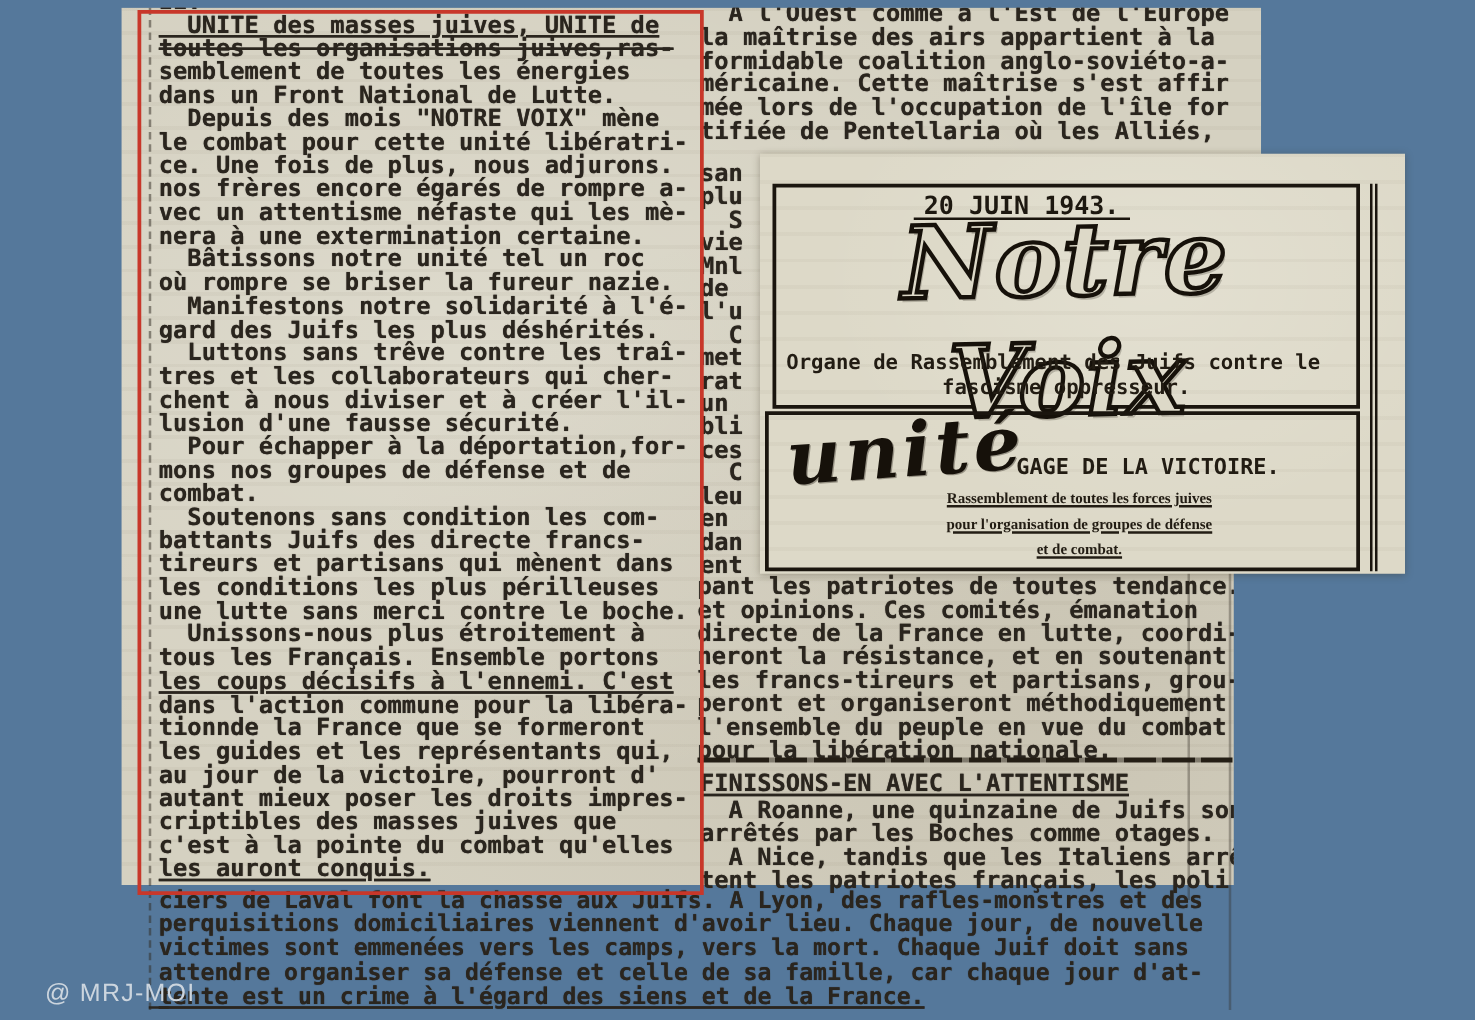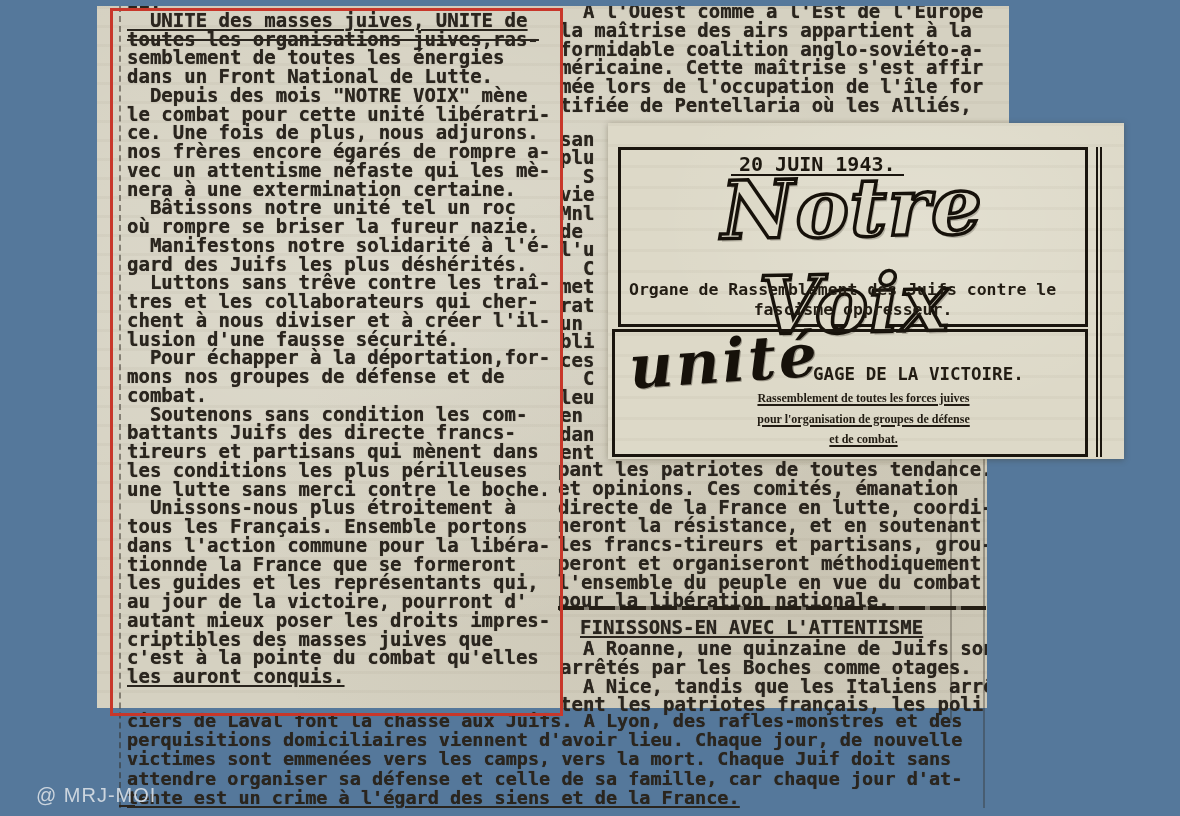--- a/index.html
+++ b/index.html
@@ -111,20 +111,21 @@
       <div class="tl">  Pour échapper à la déportation,for-</div>
       <div class="tl">mons nos groupes de défense et de</div>
       <div class="tl">combat.</div>
       <div class="tl">  Soutenons sans condition les com-</div>
       <div class="tl">battants Juifs des directe francs-</div>
       <div class="tl">tireurs et partisans qui mènent dans</div>
       <div class="tl">les conditions les plus périlleuses</div>
       <div class="tl">une lutte sans merci contre le boche.</div>
       <div class="tl">  Unissons-nous plus étroitement à</div>
       <div class="tl">tous les Français. Ensemble portons</div>
+      <div class="tl u">les coups décisifs à l'ennemi. C'est</div>
       <div class="tl">dans l'action commune pour la libéra-</div>
       <div class="tl">tionnde la France que se formeront</div>
       <div class="tl">les guides et les représentants qui,</div>
       <div class="tl">au jour de la victoire, pourront d'</div>
       <div class="tl">autant mieux poser les droits impres-</div>
       <div class="tl">criptibles des masses juives que</div>
       <div class="tl">c'est à la pointe du combat qu'elles</div>
       <div class="tl u">les auront conquis.</div>
     </div>
 
@@ -164,21 +165,21 @@
       <div class="tl">directe de la France en lutte, coordi-</div>
       <div class="tl">neront la résistance, et en soutenant</div>
       <div class="tl">les francs-tireurs et partisans, grou-</div>
       <div class="tl">peront et organiseront méthodiquement</div>
       <div class="tl">l'ensemble du peuple en vue du combat</div>
       <div class="tl">pour la libération nationale.</div>
     </div>
 
   <div class="abs divider" style="left:461px;top:600px;width:428px;height:4px;"></div>
 
-  <div class="abs typ u" style="left:463px;top:612px;width:434px;white-space:pre;padding-left:20px;">FINISSONS-EN AVEC L'ATTENTISME</div>
+  <div class="abs typ u" style="left:463px;top:612px;width:434px;white-space:pre;">FINISSONS-EN AVEC L'ATTENTISME</div>
 
   <div class="abs typ" style="left:463px;top:633px;width:434px;">
       <div class="tl">  A Roanne, une quinzaine de Juifs sont</div>
       <div class="tl">arrêtés par les Boches comme otages.</div>
       <div class="tl">  A Nice, tandis que les Italiens arrê</div>
       <div class="tl">tent les patriotes français, les poli</div>
     </div>
 
   <div class="abs typ sm" style="left:30px;top:705px;width:880px;">
       <div class="tl">ciers de Laval font la chasse aux Juifs. A Lyon, des rafles-monstres et des</div>

